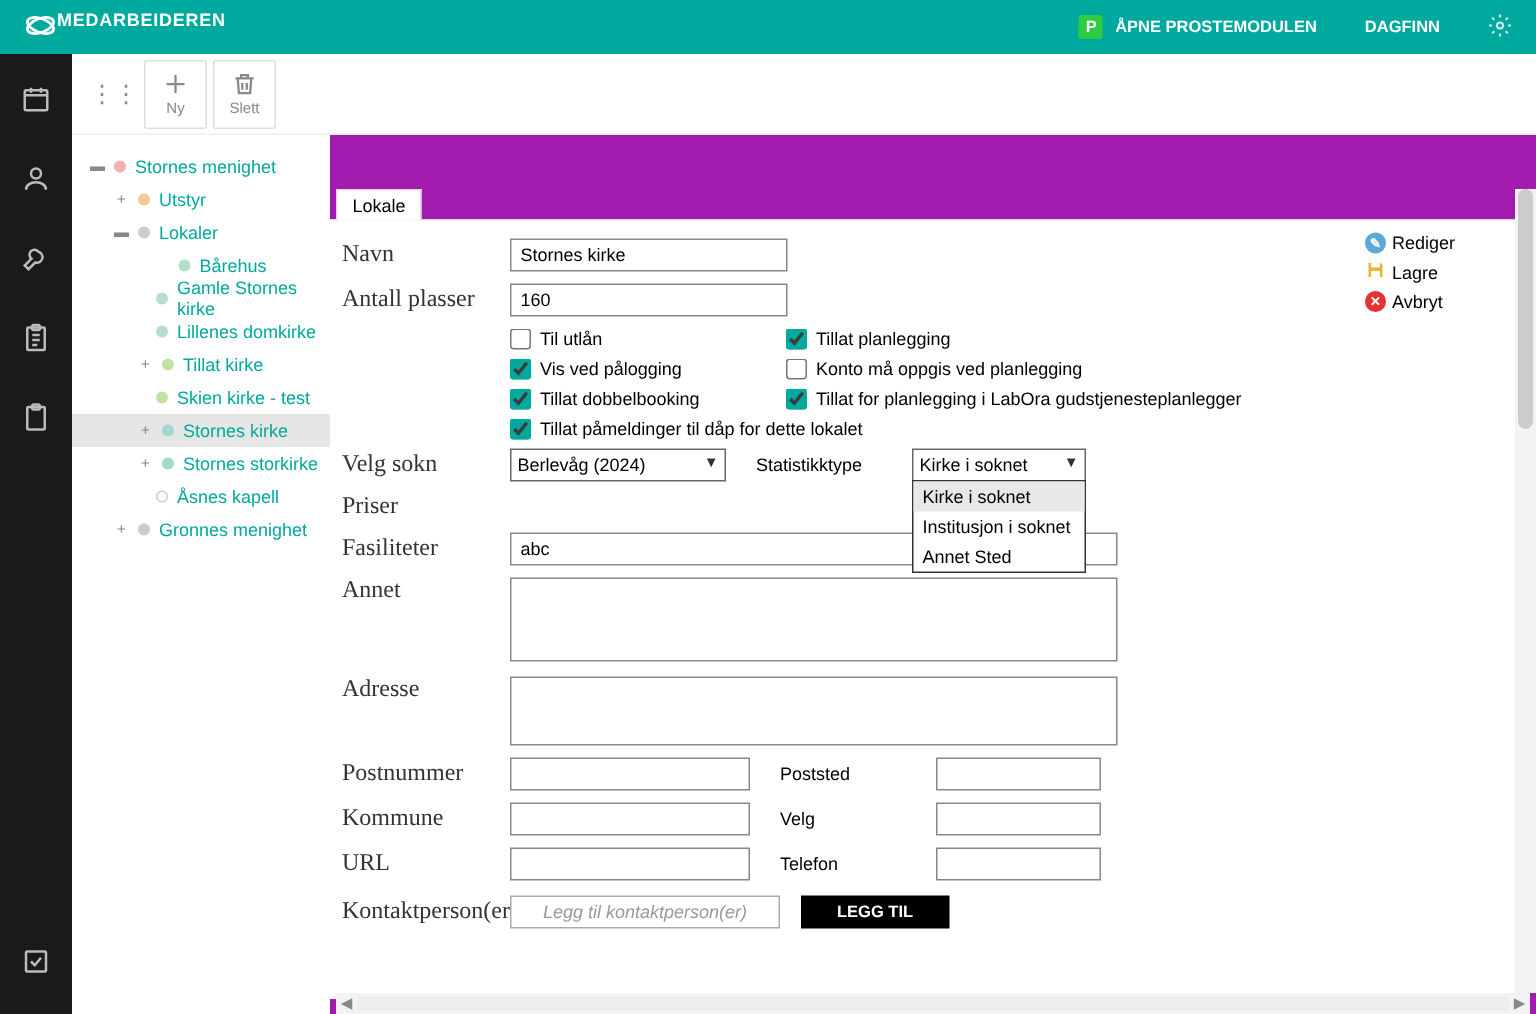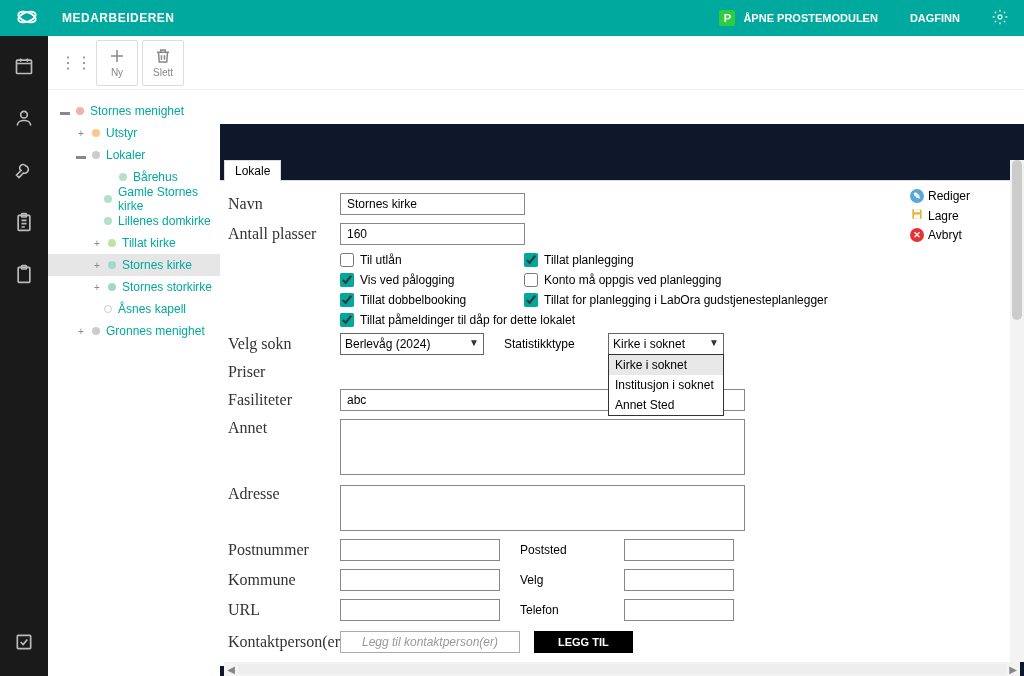--- a/index.html
+++ b/index.html
@@ -1,19 +1,19 @@
 <!DOCTYPE html>
 <html><head>
 <meta charset="utf-8">
 <style>
 * { box-sizing: border-box; margin: 0; padding: 0; font-family: Arial, sans-serif; }
 body { background: #fff; width: 1024px; height: 676px; overflow: hidden; }
 
 .topbar { height: 36px; background: #00a99d; display: flex; align-items: center; color: #fff; font-size: 12px; padding: 0 16px; justify-content: space-between; }
-.topbar-left { display: flex; align-items: center; gap: 24px; }
+.topbar-left { display: flex; }
 .topbar-right { display: flex; align-items: center; gap: 32px; }
 .logo-icon svg { width: 22px; height: 22px; }
 .prostemodul { display: flex; align-items: center; gap: 8px; font-weight: bold; font-size: 11px; }
 .proste-badge { background: #2ecc40; color: #fff; width: 16px; height: 16px; display: inline-flex; align-items: center; justify-content: center; font-size: 11px; border-radius: 2px; font-weight: bold; }
 .gear-icon { width: 16px; height: 16px; opacity: 0.8; }
 .leftnav { width: 48px; background: #1a1a1a; display: flex; flex-direction: column; align-items: center; padding-top: 20px; gap: 28px; }
 .leftnav-icon { width: 20px; height: 20px; color: #bbb; }
 .leftnav-bottom { margin-top: auto; margin-bottom: 20px; }
 
 .toolbar { display: flex; align-items: center; padding-left: 12px; gap: 4px; }
@@ -28,21 +28,21 @@
 .c-pink { background: #f4b0b0; }
 .c-orange { background: #f7c98f; }
 .c-gray { background: #ccc; }
 .c-mint { background: #b6dfc9; }
 .c-green { background: #c0e2a2; }
 .c-teal2 { background: #a3d8cf; }
 .c-white { background: #fff; border: 1px solid #ccc; }
 .exp { width: 10px; text-align:center; color: #888; font-size: 10px; flex-shrink: 0; }
 .t-label { color: #00a99d; }
 
-.content { position: absolute; left: 220px; top: 90px; right: 0; bottom: 0; background: #0f172a; margin-top: 34px; }
+.content { position: absolute; left: 220px; top: 90px; right: 0; bottom: 0; background: #a21caf; }
 .tab { position: absolute; top: 36px; left: 4px; background: #fff; border: 1px solid #ddd; border-bottom: none; padding: 3px 10px; font-size: 12px; z-index: 2; }
 .content-wrap { position: absolute; top: 56px; left: 0; right: 0; bottom: 10px; background: #fff; border-top: 1px solid #ddd; overflow: auto; padding: 12px 16px 12px 8px; }
 
 .form-row { display: flex; align-items: center; margin-bottom: 8px; }
 .lbl { width: 112px; font-size: 16px; color: #333; flex-shrink: 0; font-family: Liberation Serif, serif; }
 .inp { border: 1px solid #888; font-size: 12px; padding: 2px 6px; height: 22px; width: 185px; }
 .inp-wide { width: 405px; }
 .ta { border: 1px solid #888; font-size: 12px; padding: 4px; width: 405px; height: 56px; resize: none; }
 
 .check-row { display: flex; align-items: center; margin-bottom: 6px; font-size: 12px; }
@@ -177,20 +177,24 @@
       <span class="t-label">Gamle Stornes kirke</span>
     </div>
   <div class="tree-row" style="padding-left:56px;">
       <span class="bullet c-mint"></span>
       <span class="t-label">Lillenes domkirke</span>
     </div>
   <div class="tree-row" style="padding-left:44px;">
       <span class="exp">+</span>
       <span class="bullet c-green"></span>
       <span class="t-label">Tillat kirke</span>
+    </div>
+  <div class="tree-row" style="padding-left:56px;">
+      <span class="bullet c-green"></span>
+      <span class="t-label">Skien kirke - test</span>
     </div>
   <div class="tree-row selected" style="padding-left:44px;">
       <span class="exp">+</span>
       <span class="bullet c-teal2"></span>
       <span class="t-label">Stornes kirke</span>
     </div>
   <div class="tree-row" style="padding-left:44px;">
       <span class="exp">+</span>
       <span class="bullet c-teal2"></span>
       <span class="t-label">Stornes storkirke</span>

